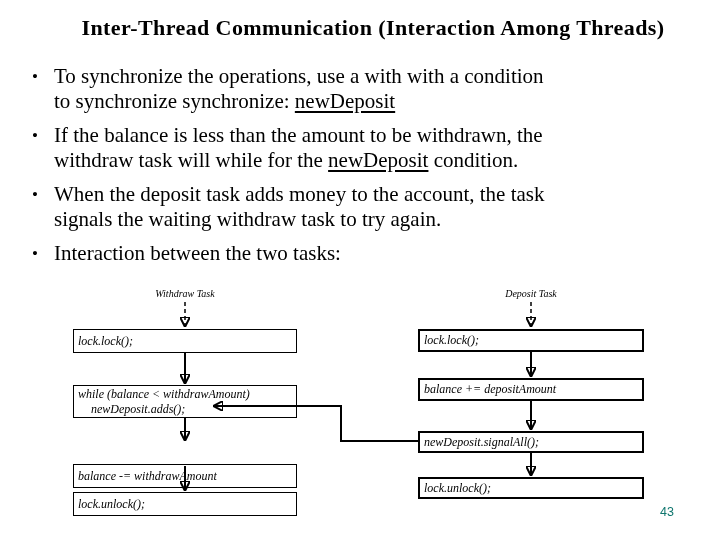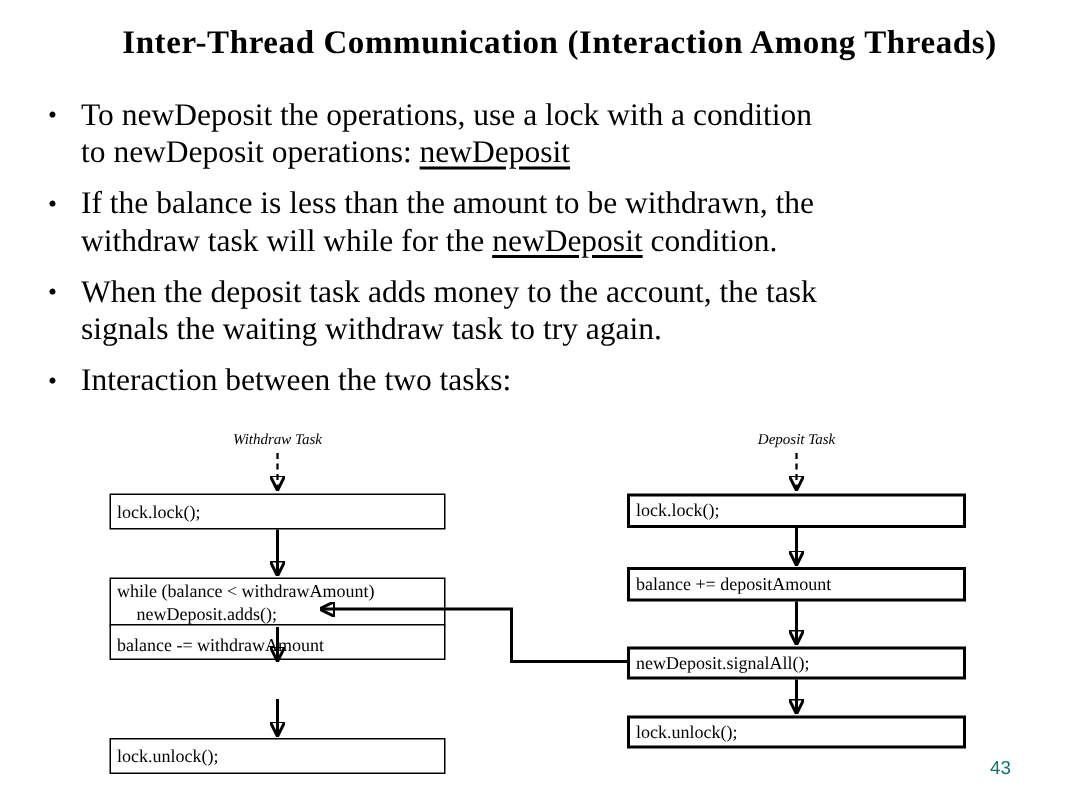--- a/index.html
+++ b/index.html
@@ -60,29 +60,30 @@
     position: absolute;
     background: #ffffff;
     border: 1.5px solid #000000;
     box-sizing: border-box;
     font-size: 12px;
     padding: 1px 4px;
     display: flex;
     flex-direction: column;
     justify-content: center;
     white-space: nowrap;
+    font-style: italic;
   }
   .flow-box.thick { border-width: 2px; }
   .flow-box .indent { padding-left: 13px; }
 
   .wd { left: 73px;  width: 224px; }
   .dp { left: 418px; width: 226px; }
   .wd1 { top: 329px; height: 24px; }
   .wd2 { top: 385px; height: 33px; }
-  .wd3 { top: 416px; height: 24px; justify-content: flex-end; }
+  .wd3 { top: 464px; height: 24px; }
   .wd4 { top: 492px; height: 24px; }
   .dp1 { top: 329px; height: 23px; }
   .dp2 { top: 378px; height: 23px; }
   .dp3 { top: 431px; height: 22px; }
   .dp4 { top: 477px; height: 22px; }
 
   svg.arrows {
     position: absolute; top: 0; left: 0;
     width: 720px; height: 540px;
     pointer-events: none;
@@ -108,22 +109,22 @@
 </head>
 <body>
 
 <h1 class="slide-title">Inter-Thread Communication (Interaction Among Threads)</h1>
 
 <div class="bullets">
 
   <div class="bullet">
     <span class="marker">•</span>
     <div class="btext">
-      <div class="line"><span>To newDeposit the operations, use a lock with a condition</span></div>
-      <div class="line"><span>to newDeposit operations: </span><span class="u">newDeposit</span></div>
+      <div class="line"><span>To synchronize the operations, use a with with a condition</span></div>
+      <div class="line"><span>to synchronize synchronize: </span><span class="u">newDeposit</span></div>
     </div>
   </div>
 
   <div class="bullet">
     <span class="marker">•</span>
     <div class="btext">
       <div class="line"><span>If the balance is less than the amount to be withdrawn, the</span></div>
       <div class="line"><span>withdraw task will while for the </span><span class="u">newDeposit</span><span> condition.</span></div>
     </div>
   </div>

